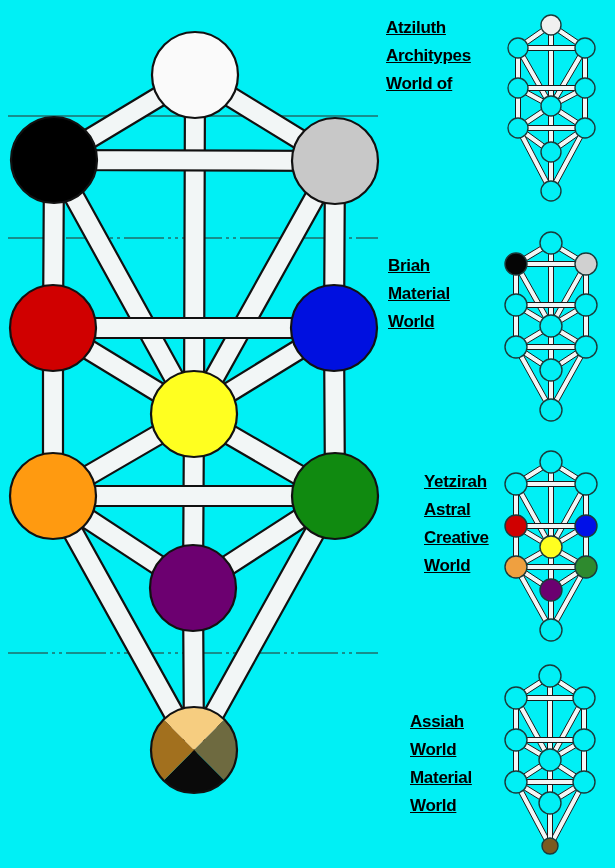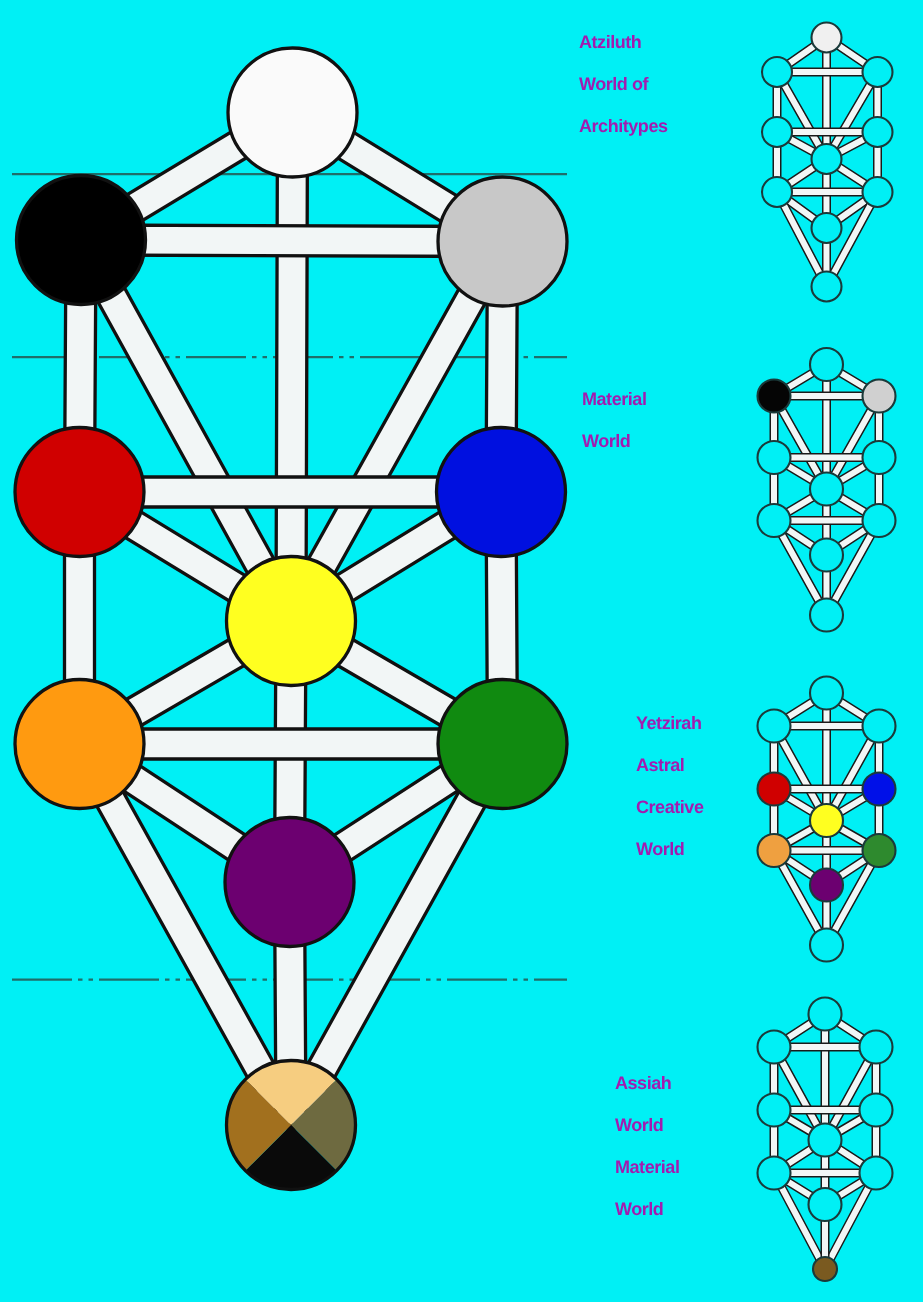--- a/index.html
+++ b/index.html
@@ -5,27 +5,28 @@
     html, body { margin: 0; padding: 0; }
     body {
       width: 615px; height: 868px; overflow: hidden;
       background: #00F0F5;
       position: relative;
       font-family: "Liberation Sans", sans-serif;
     }
     #canvas { position: absolute; left: 0; top: 0; }
     .label {
       position: absolute;
-      color: #a21caf;
+      color: #000000;
       font-family: "Liberation Sans", sans-serif;
       font-weight: bold;
-      font-size: 12px;
+      font-size: 17px;
       line-height: 28px;
       letter-spacing: -0.3px;
       white-space: nowrap;
+      text-decoration: underline;
     }
     .label span { display: block; }
     #label-atziluth { left: 386px; top: 14px; line-height: 28px; }
     #label-briah { left: 388px; top: 252px; }
     #label-yetzirah { left: 410px; top: 468px; margin-left: 14px; }
     #label-assiah { left: 410px; top: 688px; margin-top: 20px; }
   </style>
 </head>
 <body>
 
@@ -230,24 +231,25 @@
         <circle cx="584" cy="782" r="11" fill="#00F0F5" stroke="#1a3a3a" stroke-width="1.4"></circle>
         <circle cx="516" cy="782" r="11" fill="#00F0F5" stroke="#1a3a3a" stroke-width="1.4"></circle>
         <circle cx="550" cy="803" r="11" fill="#00F0F5" stroke="#1a3a3a" stroke-width="1.4"></circle>
         <circle cx="550" cy="846" r="8" fill="#7A5A20" stroke="#1a3a3a" stroke-width="1.4"></circle>
       </g>
     </g>
 </svg>
 
 <div class="label" id="label-atziluth">
   <span>Atziluth</span>
+  <span>Architypes</span>
   <span>World of</span>
-  <span>Architypes</span>
 </div>
 <div class="label" id="label-briah">
+  <span>Briah</span>
   <span>Material</span>
   <span>World</span>
 </div>
 <div class="label" id="label-yetzirah">
   <span>Yetzirah</span>
   <span>Astral</span>
   <span>Creative</span>
   <span>World</span>
 </div>
 <div class="label" id="label-assiah">

